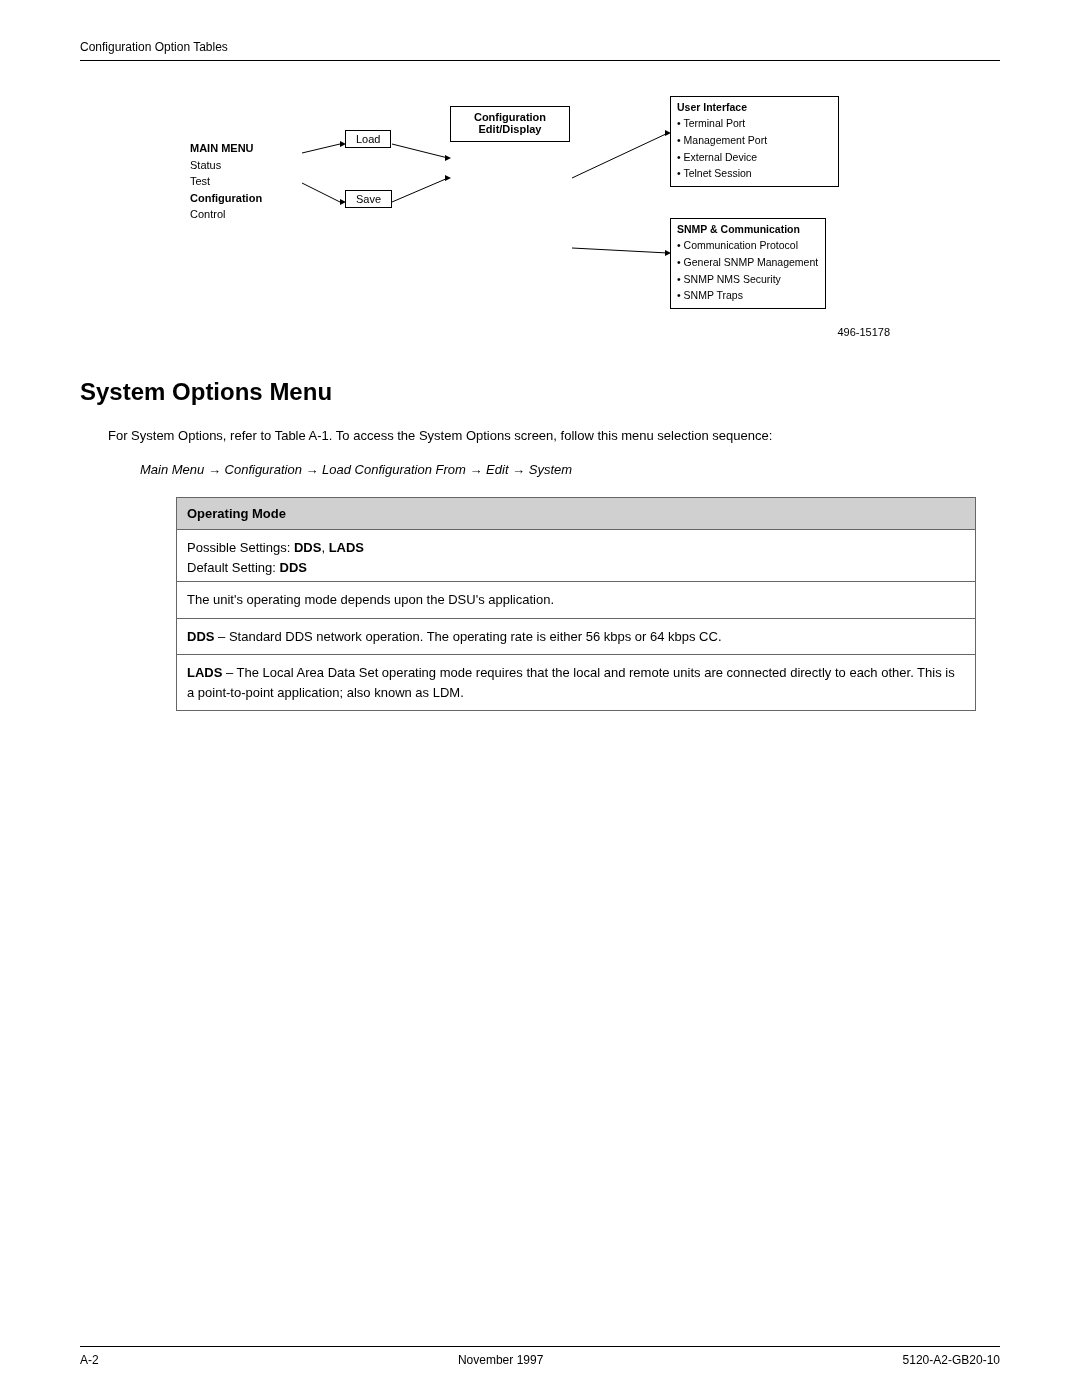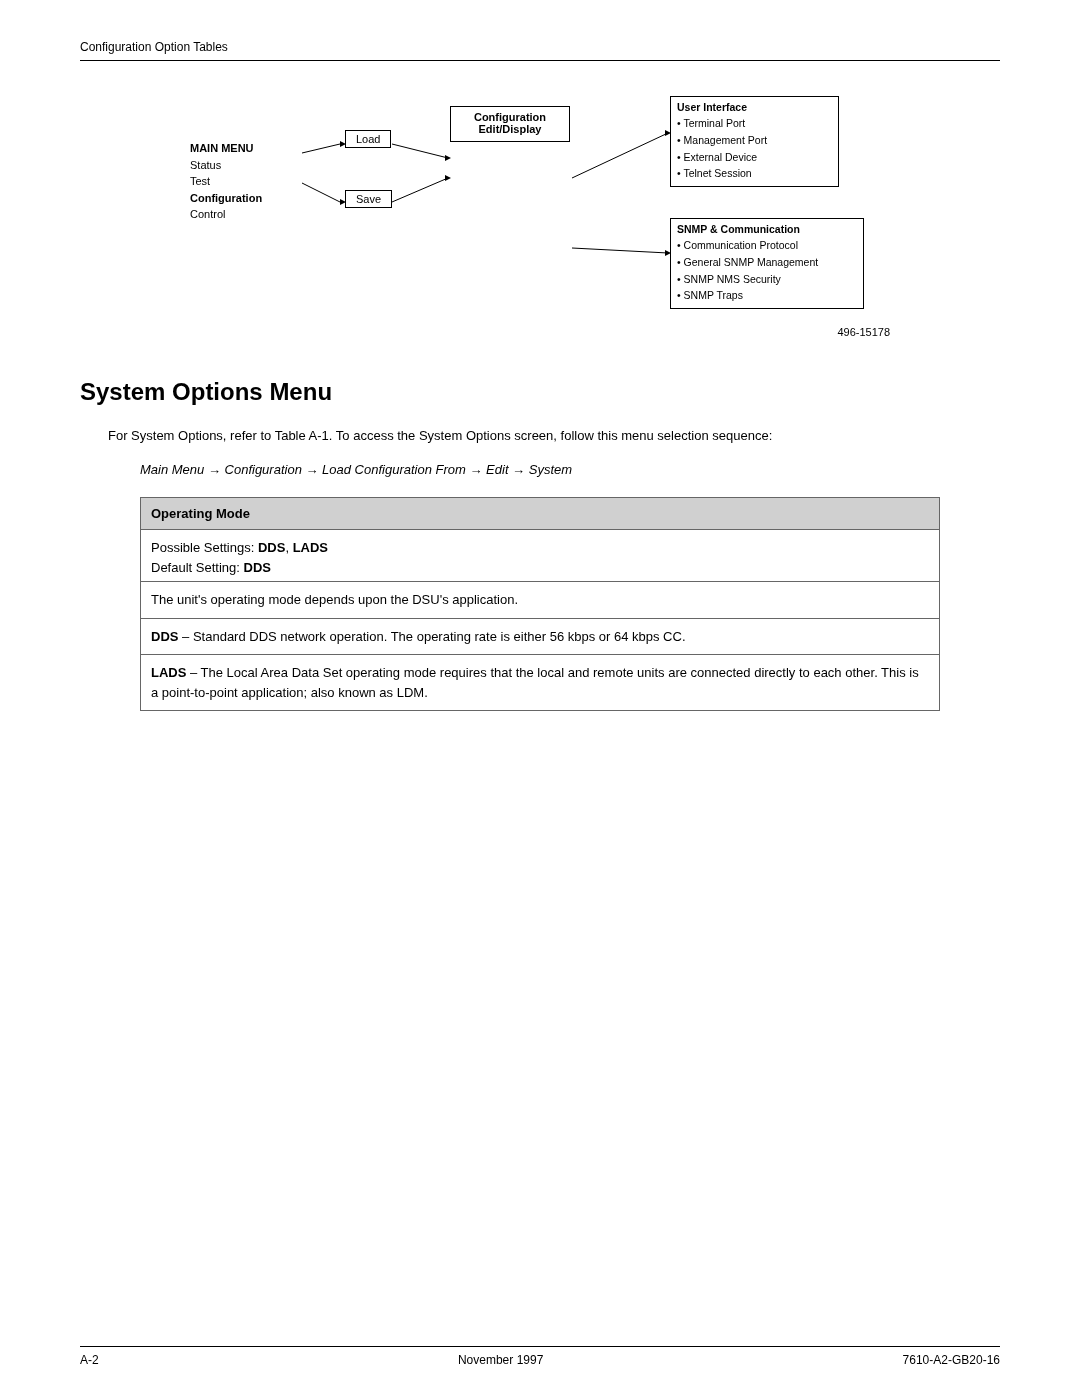--- a/index.html
+++ b/index.html
@@ -116,21 +116,21 @@
     }
     .box-user-interface .items {
       line-height: 1.6;
     }
 
     
     .box-snmp {
       position: absolute;
       left: 480px;
       top: 140px;
-      width: 194px;
+      width: 156px;
       border: 1px solid #000;
       padding: 4px 6px;
       font-size: 10.5px;
       background: #fff;
     }
     .box-snmp .header {
       font-weight: bold;
       font-size: 10.5px;
       display: block;
       margin-bottom: 2px;
@@ -184,21 +184,21 @@
     
     .table-label {
       font-weight: bold;
       font-size: 13px;
       margin-bottom: 6px;
       margin-left: 60px;
     }
 
     .options-table {
       width: calc(100% - 120px);
-      margin-left: 60px;
+      margin-left: 96px;
       border-collapse: collapse;
       border: 1px solid #666;
       font-size: 13px;
     }
 
     .options-table .table-header {
       background-color: #d0d0d0;
       font-weight: bold;
       padding: 6px 10px;
       border: 1px solid #666;
@@ -341,14 +341,14 @@
       </td>
     </tr>
   </tbody>
     </table>
 
 </div>
 
 <div class="page-footer">
   <span>A-2</span>
   <span>November 1997</span>
-  <span>7610-A2-GB20-16</span>
+  <span>5120-A2-GB20-10</span>
 </div>
 
 </body></html>

